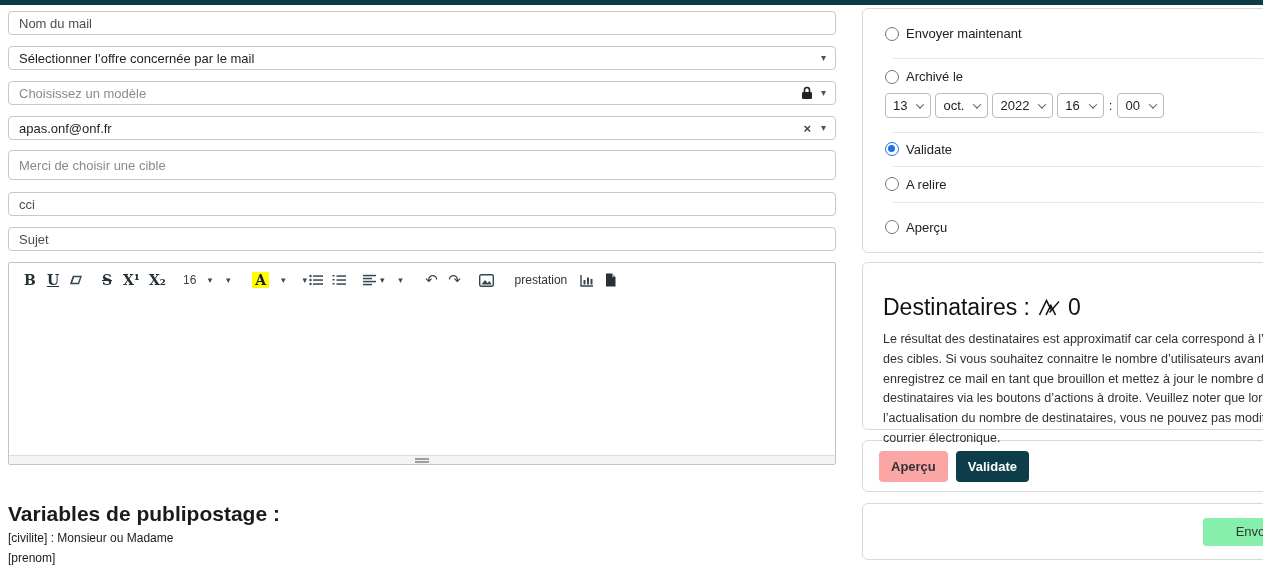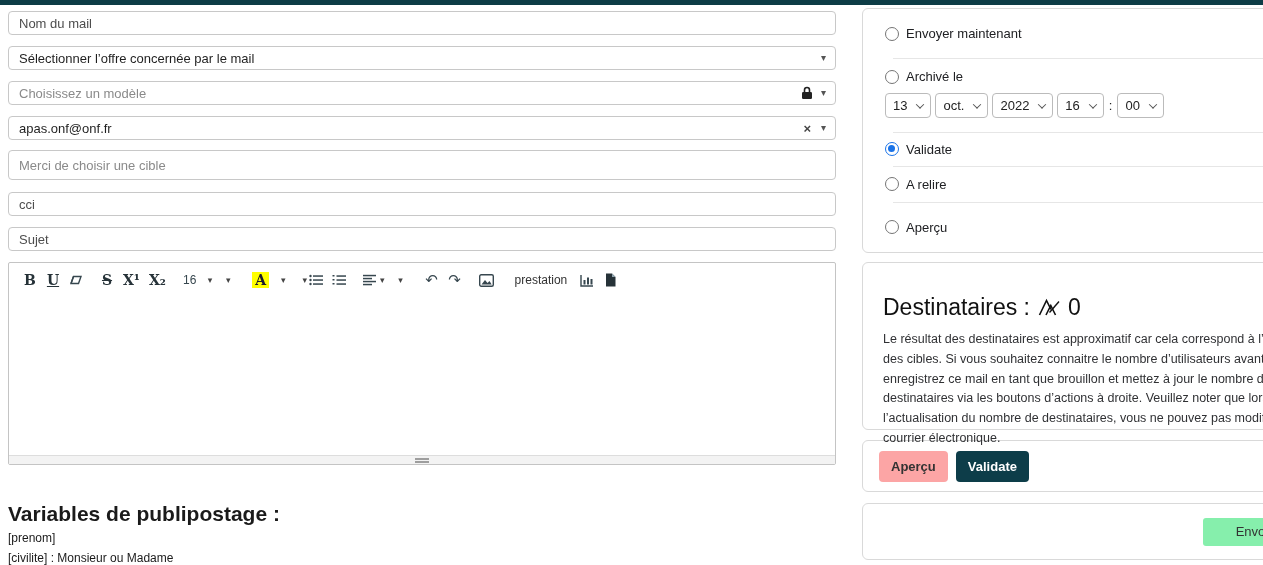--- a/index.html
+++ b/index.html
@@ -201,22 +201,22 @@
         </svg>
       </span>
     </div>
     <div class="editor-body"></div>
     <div class="resize-bar">
       <div class="resize-handle"></div>
     </div>
   </div>
 
   <div class="vars-title">Variables de publipostage :</div>
+  <div class="vars-item">[civilite] : Monsieur ou Madame</div>
   <div class="vars-item">[prenom]</div>
-  <div class="vars-item">[civilite] : Monsieur ou Madame</div>
 </div>
 
 <div class="right-col">
 
   <div class="card card-radios">
     <div class="rrow h53">
       <span class="radio"></span>
       <span class="rlabel">Envoyer maintenant</span>
     </div>
     <div class="divider"></div>

